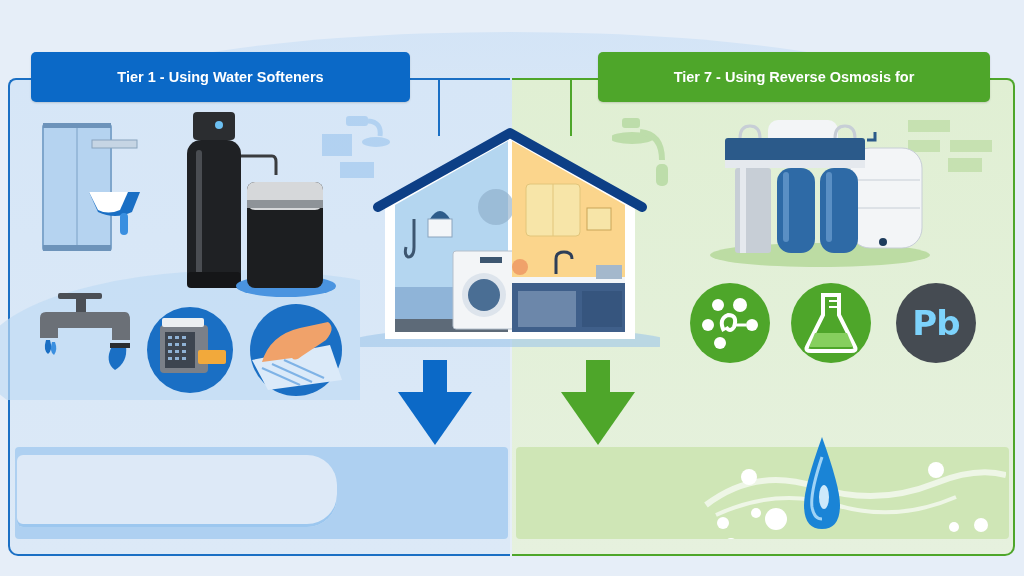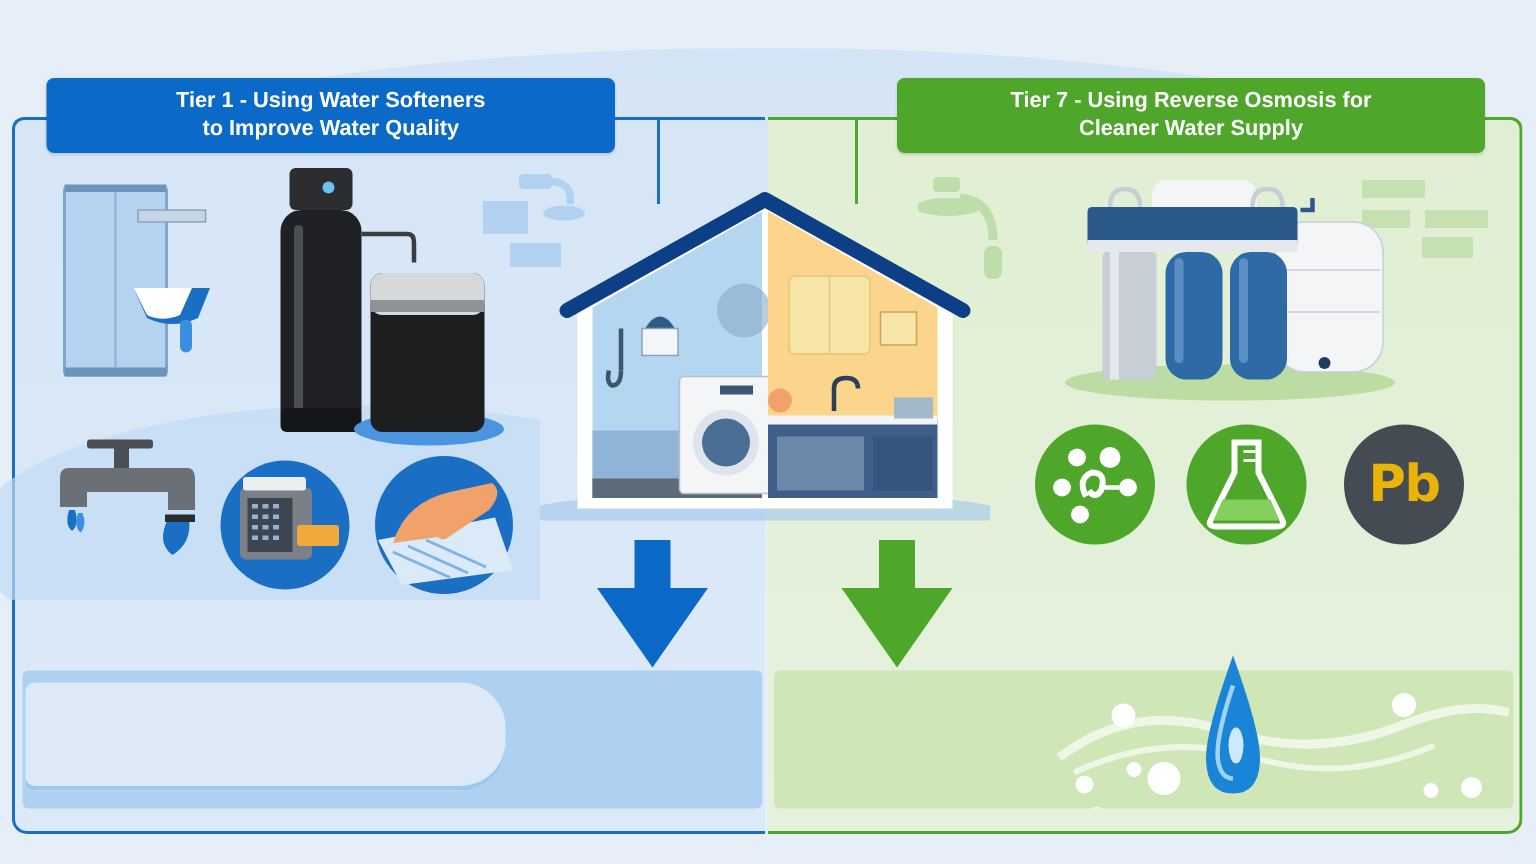--- a/index.html
+++ b/index.html
@@ -59,42 +59,40 @@
   }
   .bar-right {
     position: absolute; left: 516px; top: 447px; width: 493px; height: 92px;
     background: #cfe6b6; border-radius: 4px;
   }
 
   .circle-icon {
     position: absolute; width: 80px; height: 80px; border-radius: 50%;
     display: flex; align-items: center; justify-content: center;
   }
-  .pb-text { color: #eab308; font-weight: bold; font-size: 34px; font-family: "DejaVu Sans", sans-serif; letter-spacing: -1px; }
+  .pb-text { color: #7dd3fc; font-weight: bold; font-size: 34px; font-family: "DejaVu Sans", sans-serif; letter-spacing: -1px; }
 </style>
 </head>
 <body>
 
 <div class="bg-arc"></div>
 
 <div class="panel panel-left">
   <div class="vline-top"></div>
 </div>
 
 <div class="panel panel-right">
   <div class="vline-top"></div>
 </div>
 
 <div class="tier-label tier1">
   <span>Tier 1 - Using Water Softeners</span>
-  <span>to Improve Water Quality</span>
 </div>
 <div class="tier-label tier2">
   <span>Tier 7 - Using Reverse Osmosis for</span>
-  <span>Cleaner Water Supply</span>
 </div>
 
 <svg class="abs" style="left:0;top:100px" width="360" height="300">
 
   <ellipse cx="240" cy="260" rx="260" ry="90" fill="#c0dbf3" opacity=".7"></ellipse>
 
   <g>
     <rect x="43" y="25" width="68" height="125" fill="#b5d3f0" stroke="#7fa6cc" stroke-width="2" rx="2"></rect>
     <rect x="43" y="23" width="68" height="5" fill="#6d93ba"></rect>
     <rect x="43" y="145" width="68" height="6" fill="#6d93ba"></rect>

